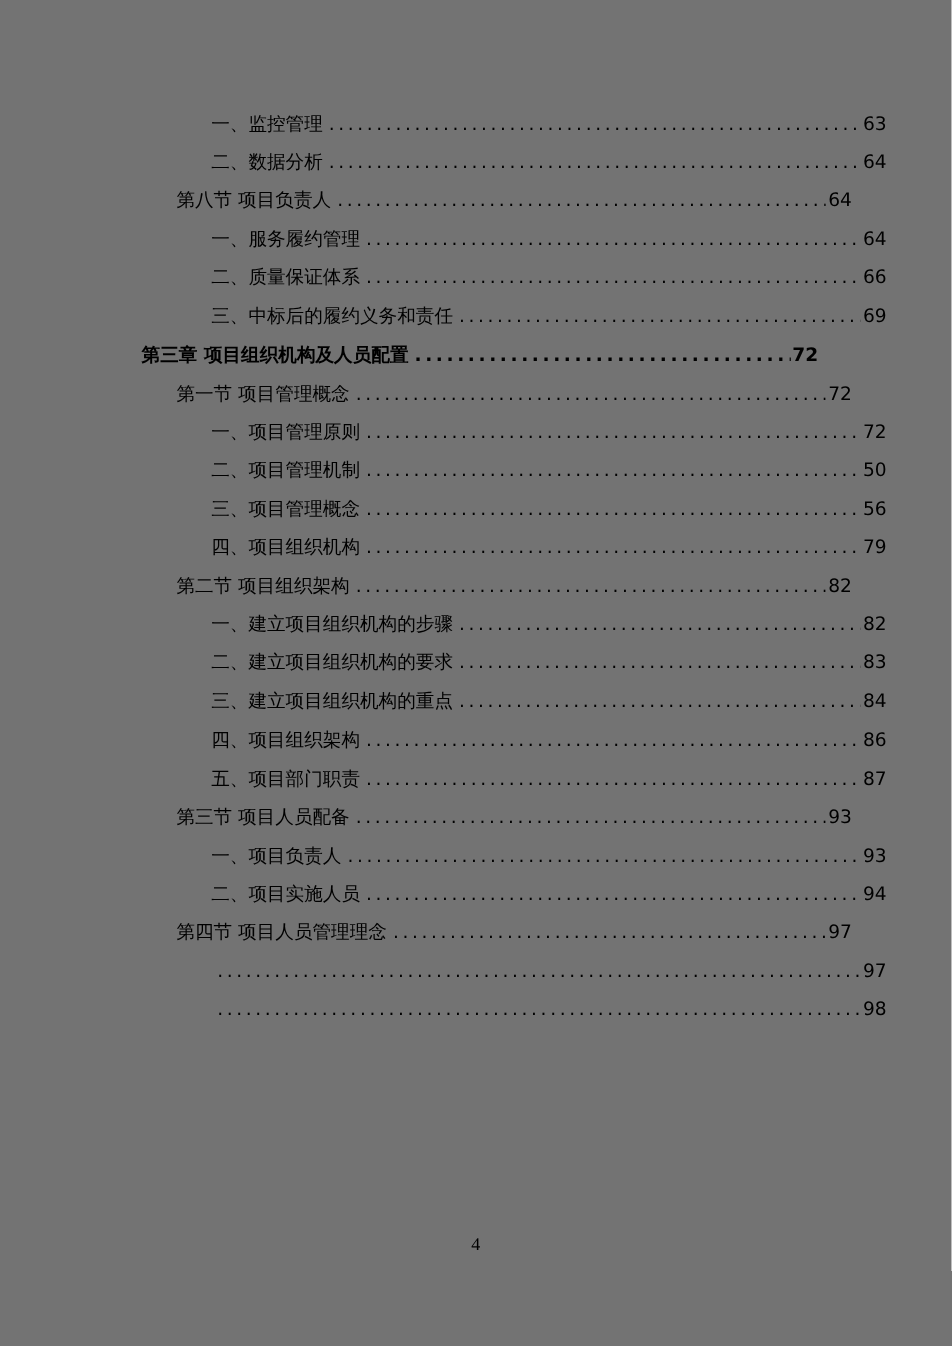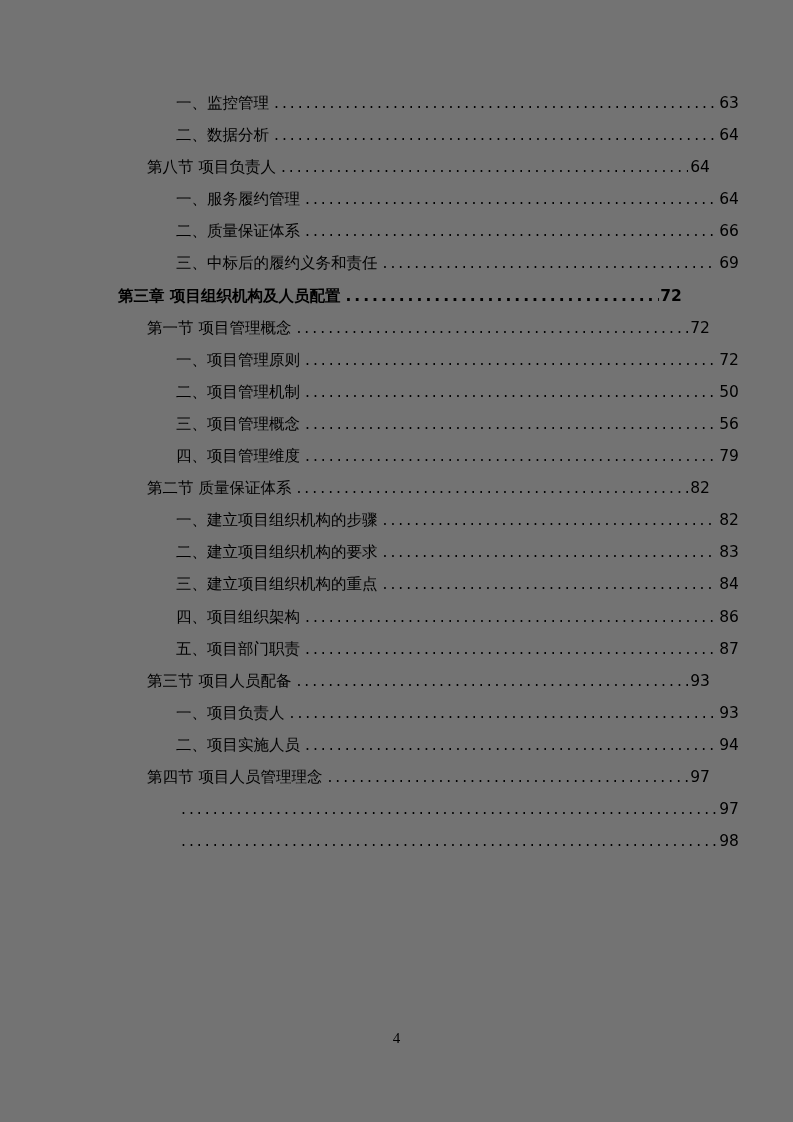--- a/index.html
+++ b/index.html
@@ -120,26 +120,26 @@
         <span class="label">二、项目管理机制</span>
         <span class="leader">...............................................................................</span>
         <span class="pageno">50</span>
       </div>
       <div class="toc-entry lvl-item">
         <span class="label">三、项目管理概念</span>
         <span class="leader">...............................................................................</span>
         <span class="pageno">56</span>
       </div>
       <div class="toc-entry lvl-item">
-        <span class="label">四、项目管理维度</span>
+        <span class="label">四、项目组织机构</span>
         <span class="leader">...............................................................................</span>
         <span class="pageno">79</span>
       </div>
       <div class="toc-entry lvl-section">
-        <span class="label">第二节  质量保证体系</span>
+        <span class="label">第二节  项目组织架构</span>
         <span class="leader">...............................................................................</span>
         <span class="pageno">82</span>
       </div>
       <div class="toc-entry lvl-item">
         <span class="label">一、建立项目组织机构的步骤</span>
         <span class="leader">...............................................................................</span>
         <span class="pageno">82</span>
       </div>
       <div class="toc-entry lvl-item">
         <span class="label">二、建立项目组织机构的要求</span>

